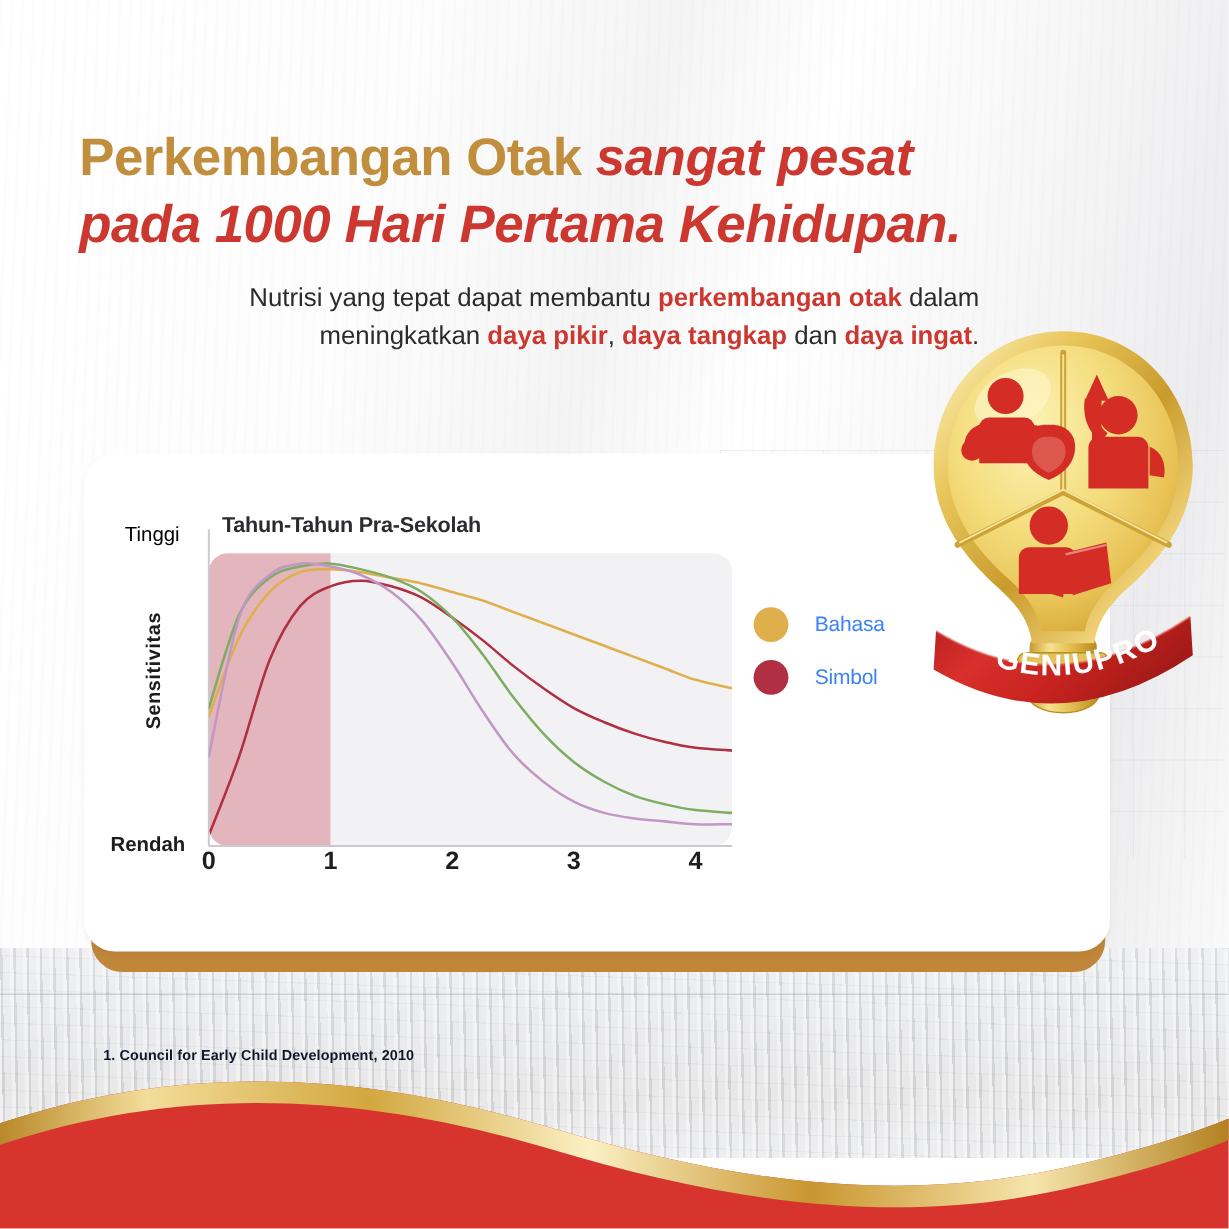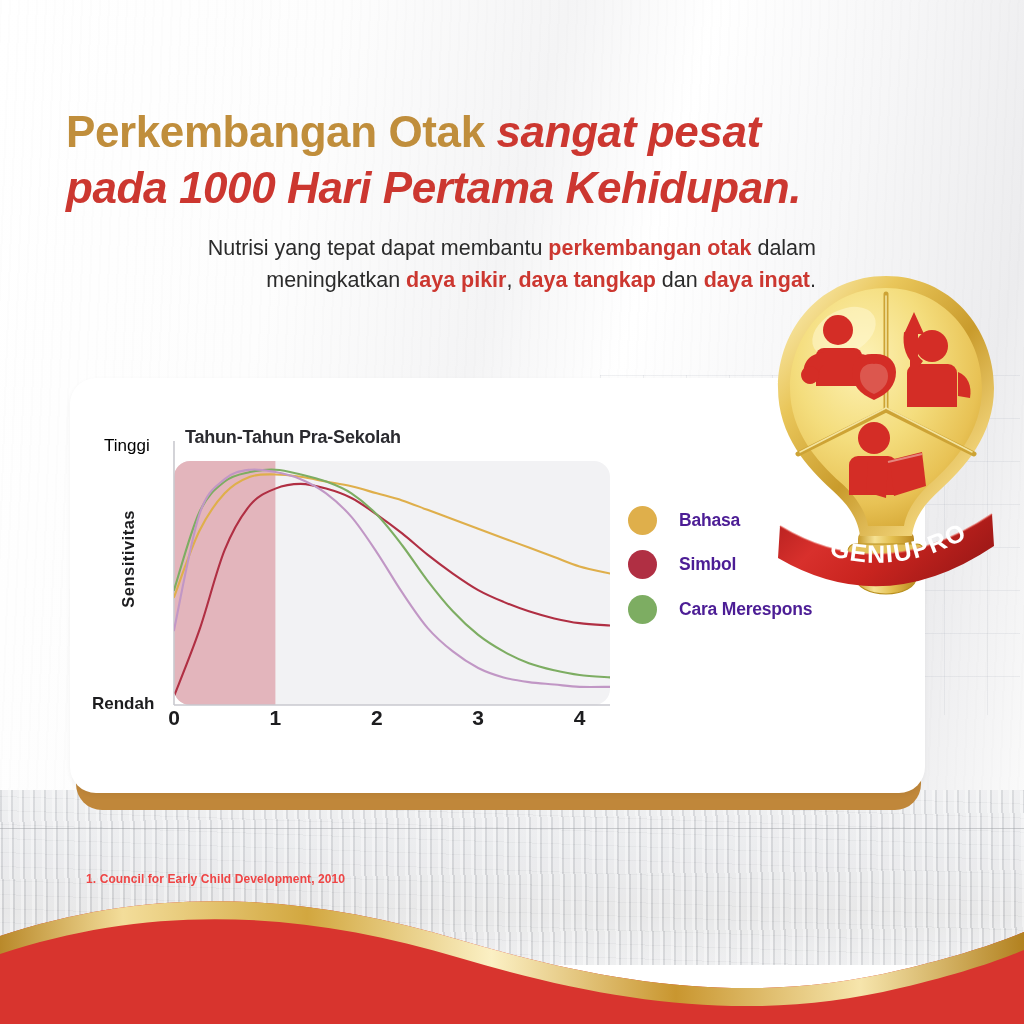--- a/index.html
+++ b/index.html
@@ -99,29 +99,29 @@
   #xticks { position:absolute; left:0; top:706px; width:640px; height:34px; }
   .xtick {
     position:absolute; font-size:21px; font-weight:bold; color:#1d1d1f;
     transform:translateX(-50%);
   }
 
   
   #legend { position:absolute; left:628px; top:498px; width:290px; }
   .lg-row { display:flex; align-items:center; height:44.5px; }
   .lg-dot { width:29px; height:29px; border-radius:50%; flex:0 0 auto; }
-  .lg-txt { margin-left:22px; font-size:17.5px; font-weight:bold; color:#4c1d95; letter-spacing:-0.2px; white-space:nowrap; }
+  .lg-txt { margin-left:22px; font-size:17.5px; font-weight:normal; color:#3b82f6; letter-spacing:-0.2px; white-space:nowrap; }
 
   
   #bulb { position:absolute; left:762px; top:268px; width:248px; height:336px; }
 
   
   #footnote {
     position:absolute; left:86px; top:872px;
-    font-size:12px; font-weight:bold; color:#ef4444; letter-spacing:.1px;text-align:center;
+    font-size:12px; font-weight:bold; color:#0f172a; letter-spacing:.1px;text-align:center;
   }
 </style>
 </head>
 <body>
 
 <div id="bg-top"></div>
 <div id="bg-stone"></div>
 <div id="bg-stone-line"></div>
 <div id="bg-grid"></div>
 
@@ -178,24 +178,20 @@
   </div>
 
 <div id="legend">
     <div class="lg-row">
       <span class="lg-dot" style="background: rgb(223, 175, 75);"></span>
       <span class="lg-txt">Bahasa</span>
     </div>
     <div class="lg-row">
       <span class="lg-dot" style="background: rgb(176, 47, 67);"></span>
       <span class="lg-txt">Simbol</span>
-    </div>
-    <div class="lg-row">
-      <span class="lg-dot" style="background: rgb(125, 173, 98);"></span>
-      <span class="lg-txt">Cara Merespons</span>
     </div>
   </div>
 
 <svg id="bulb" viewBox="0 0 248 336">
   <defs>
     <radialGradient id="gGlass" cx="38%" cy="30%" r="78%">
       <stop offset="0%" stop-color="#fdf2b6"></stop>
       <stop offset="45%" stop-color="#f4dd7d"></stop>
       <stop offset="78%" stop-color="#e8c255"></stop>
       <stop offset="100%" stop-color="#d2a330"></stop>

